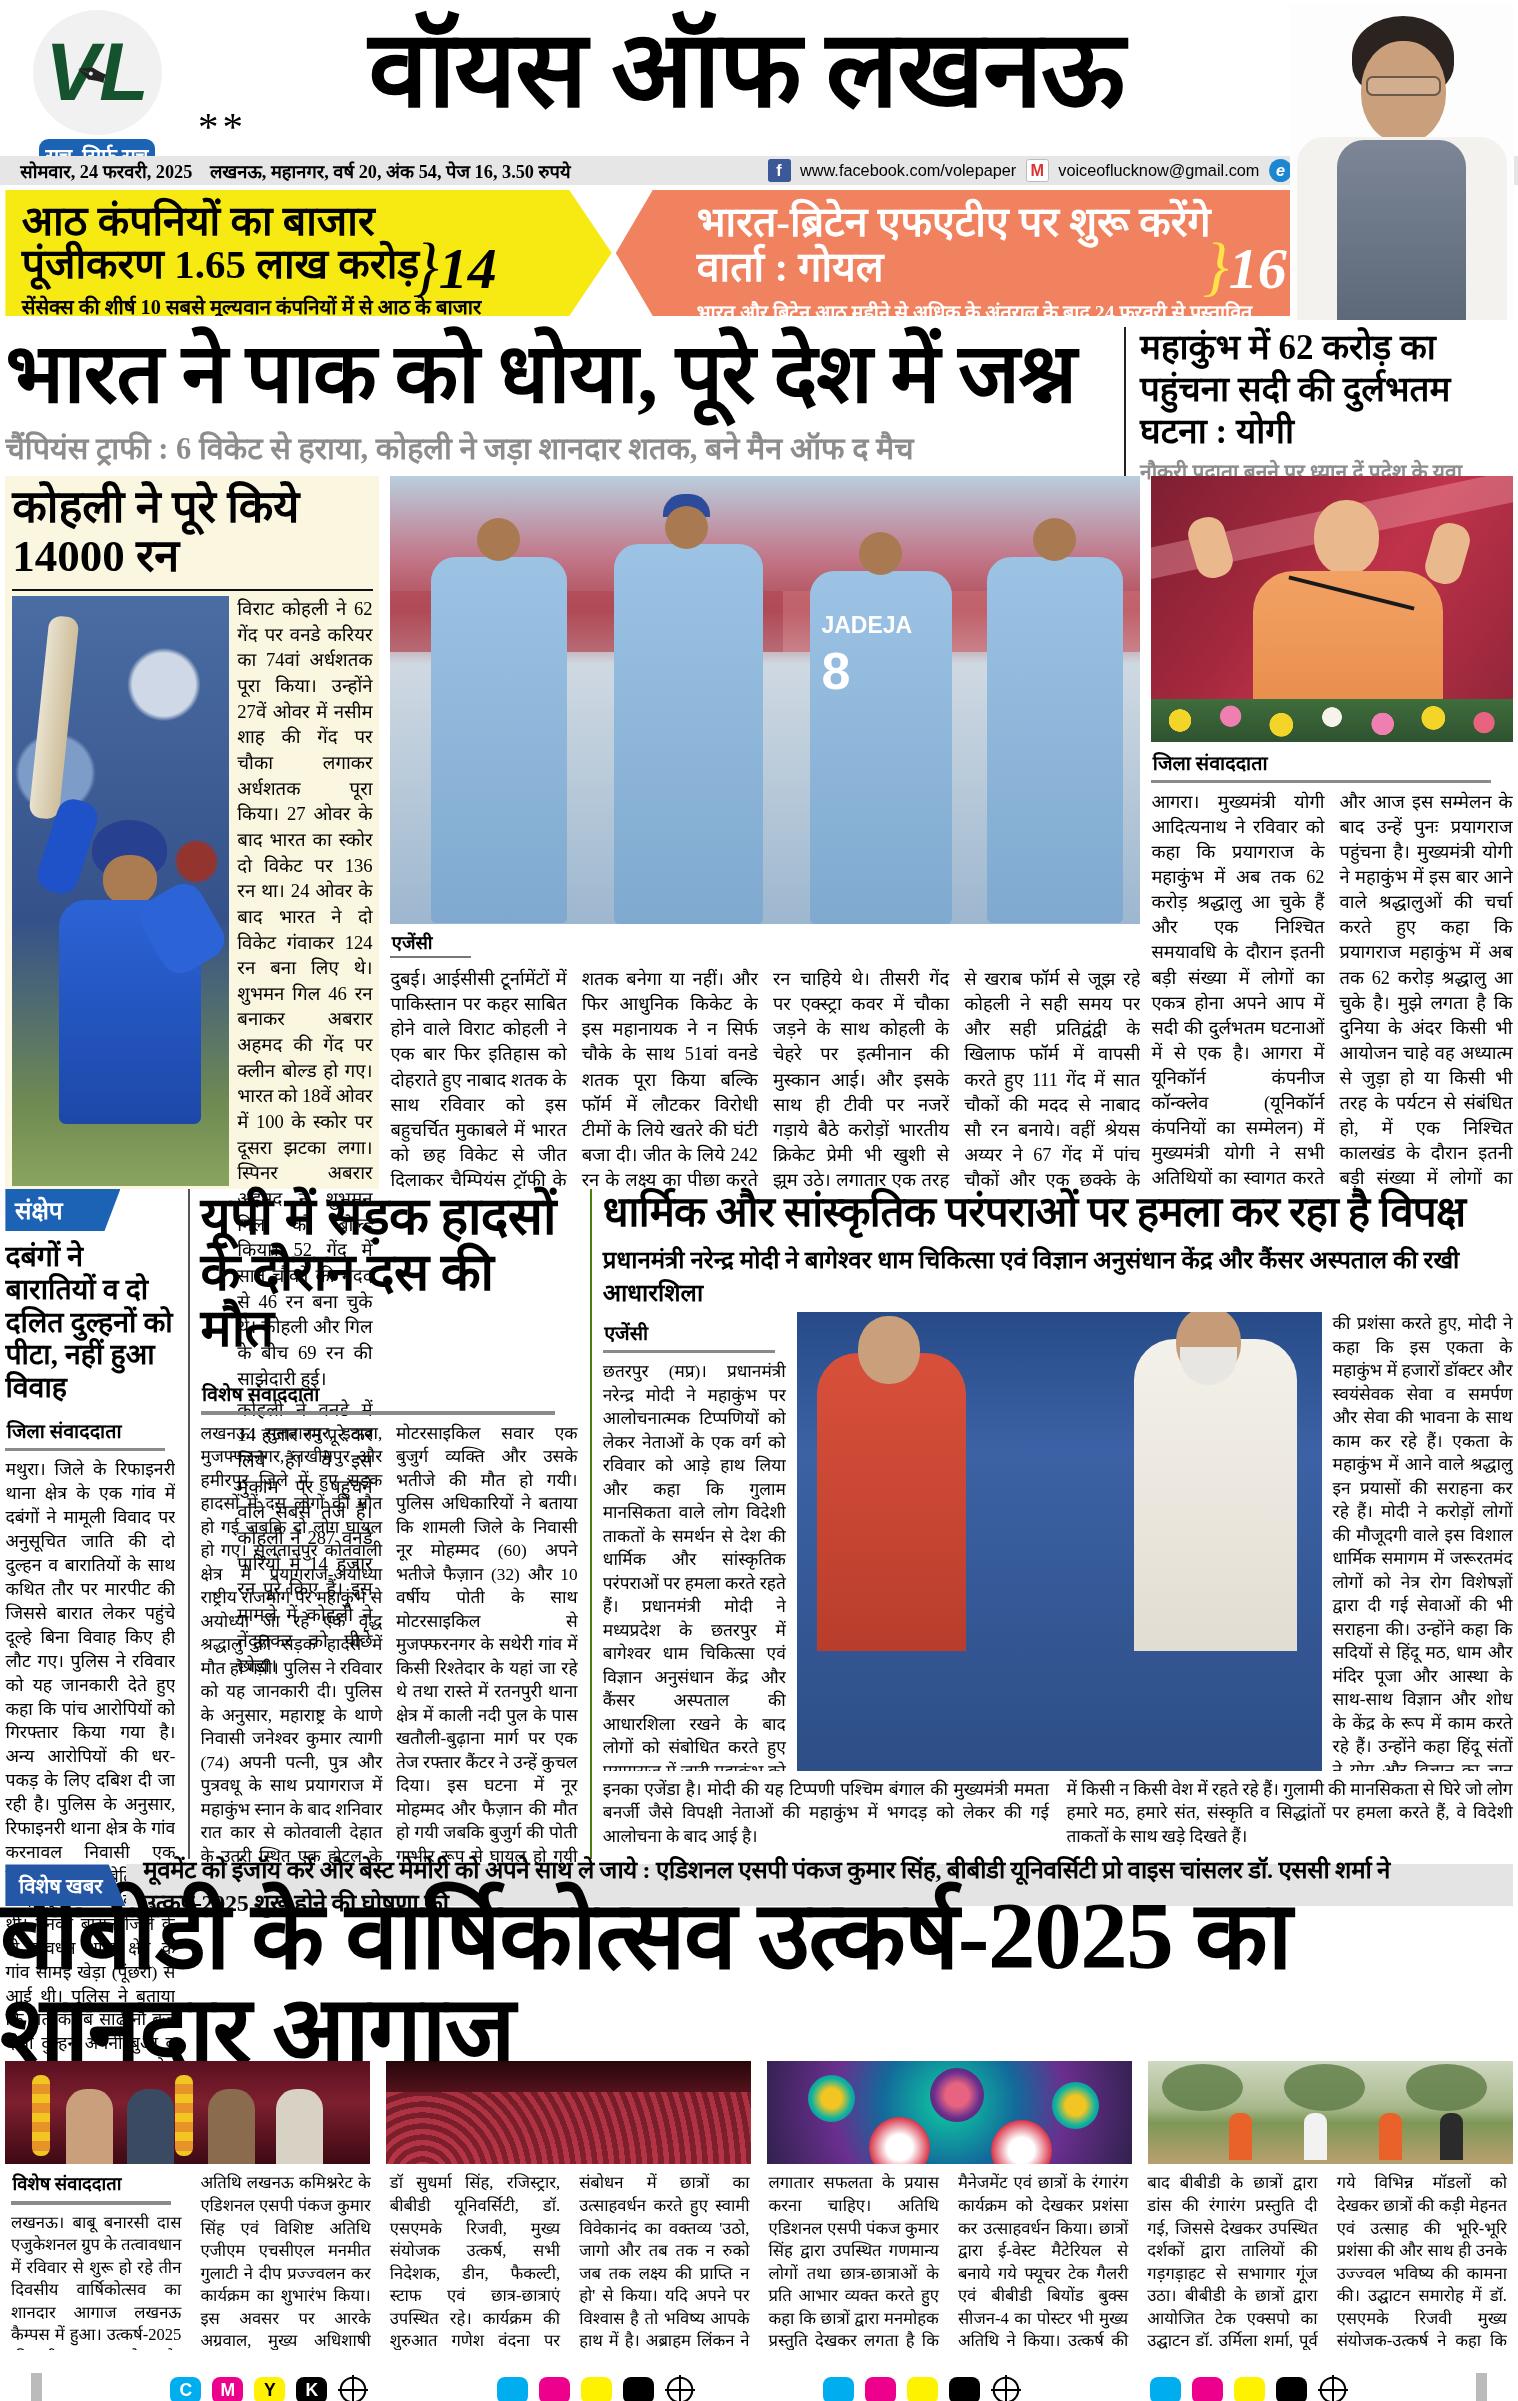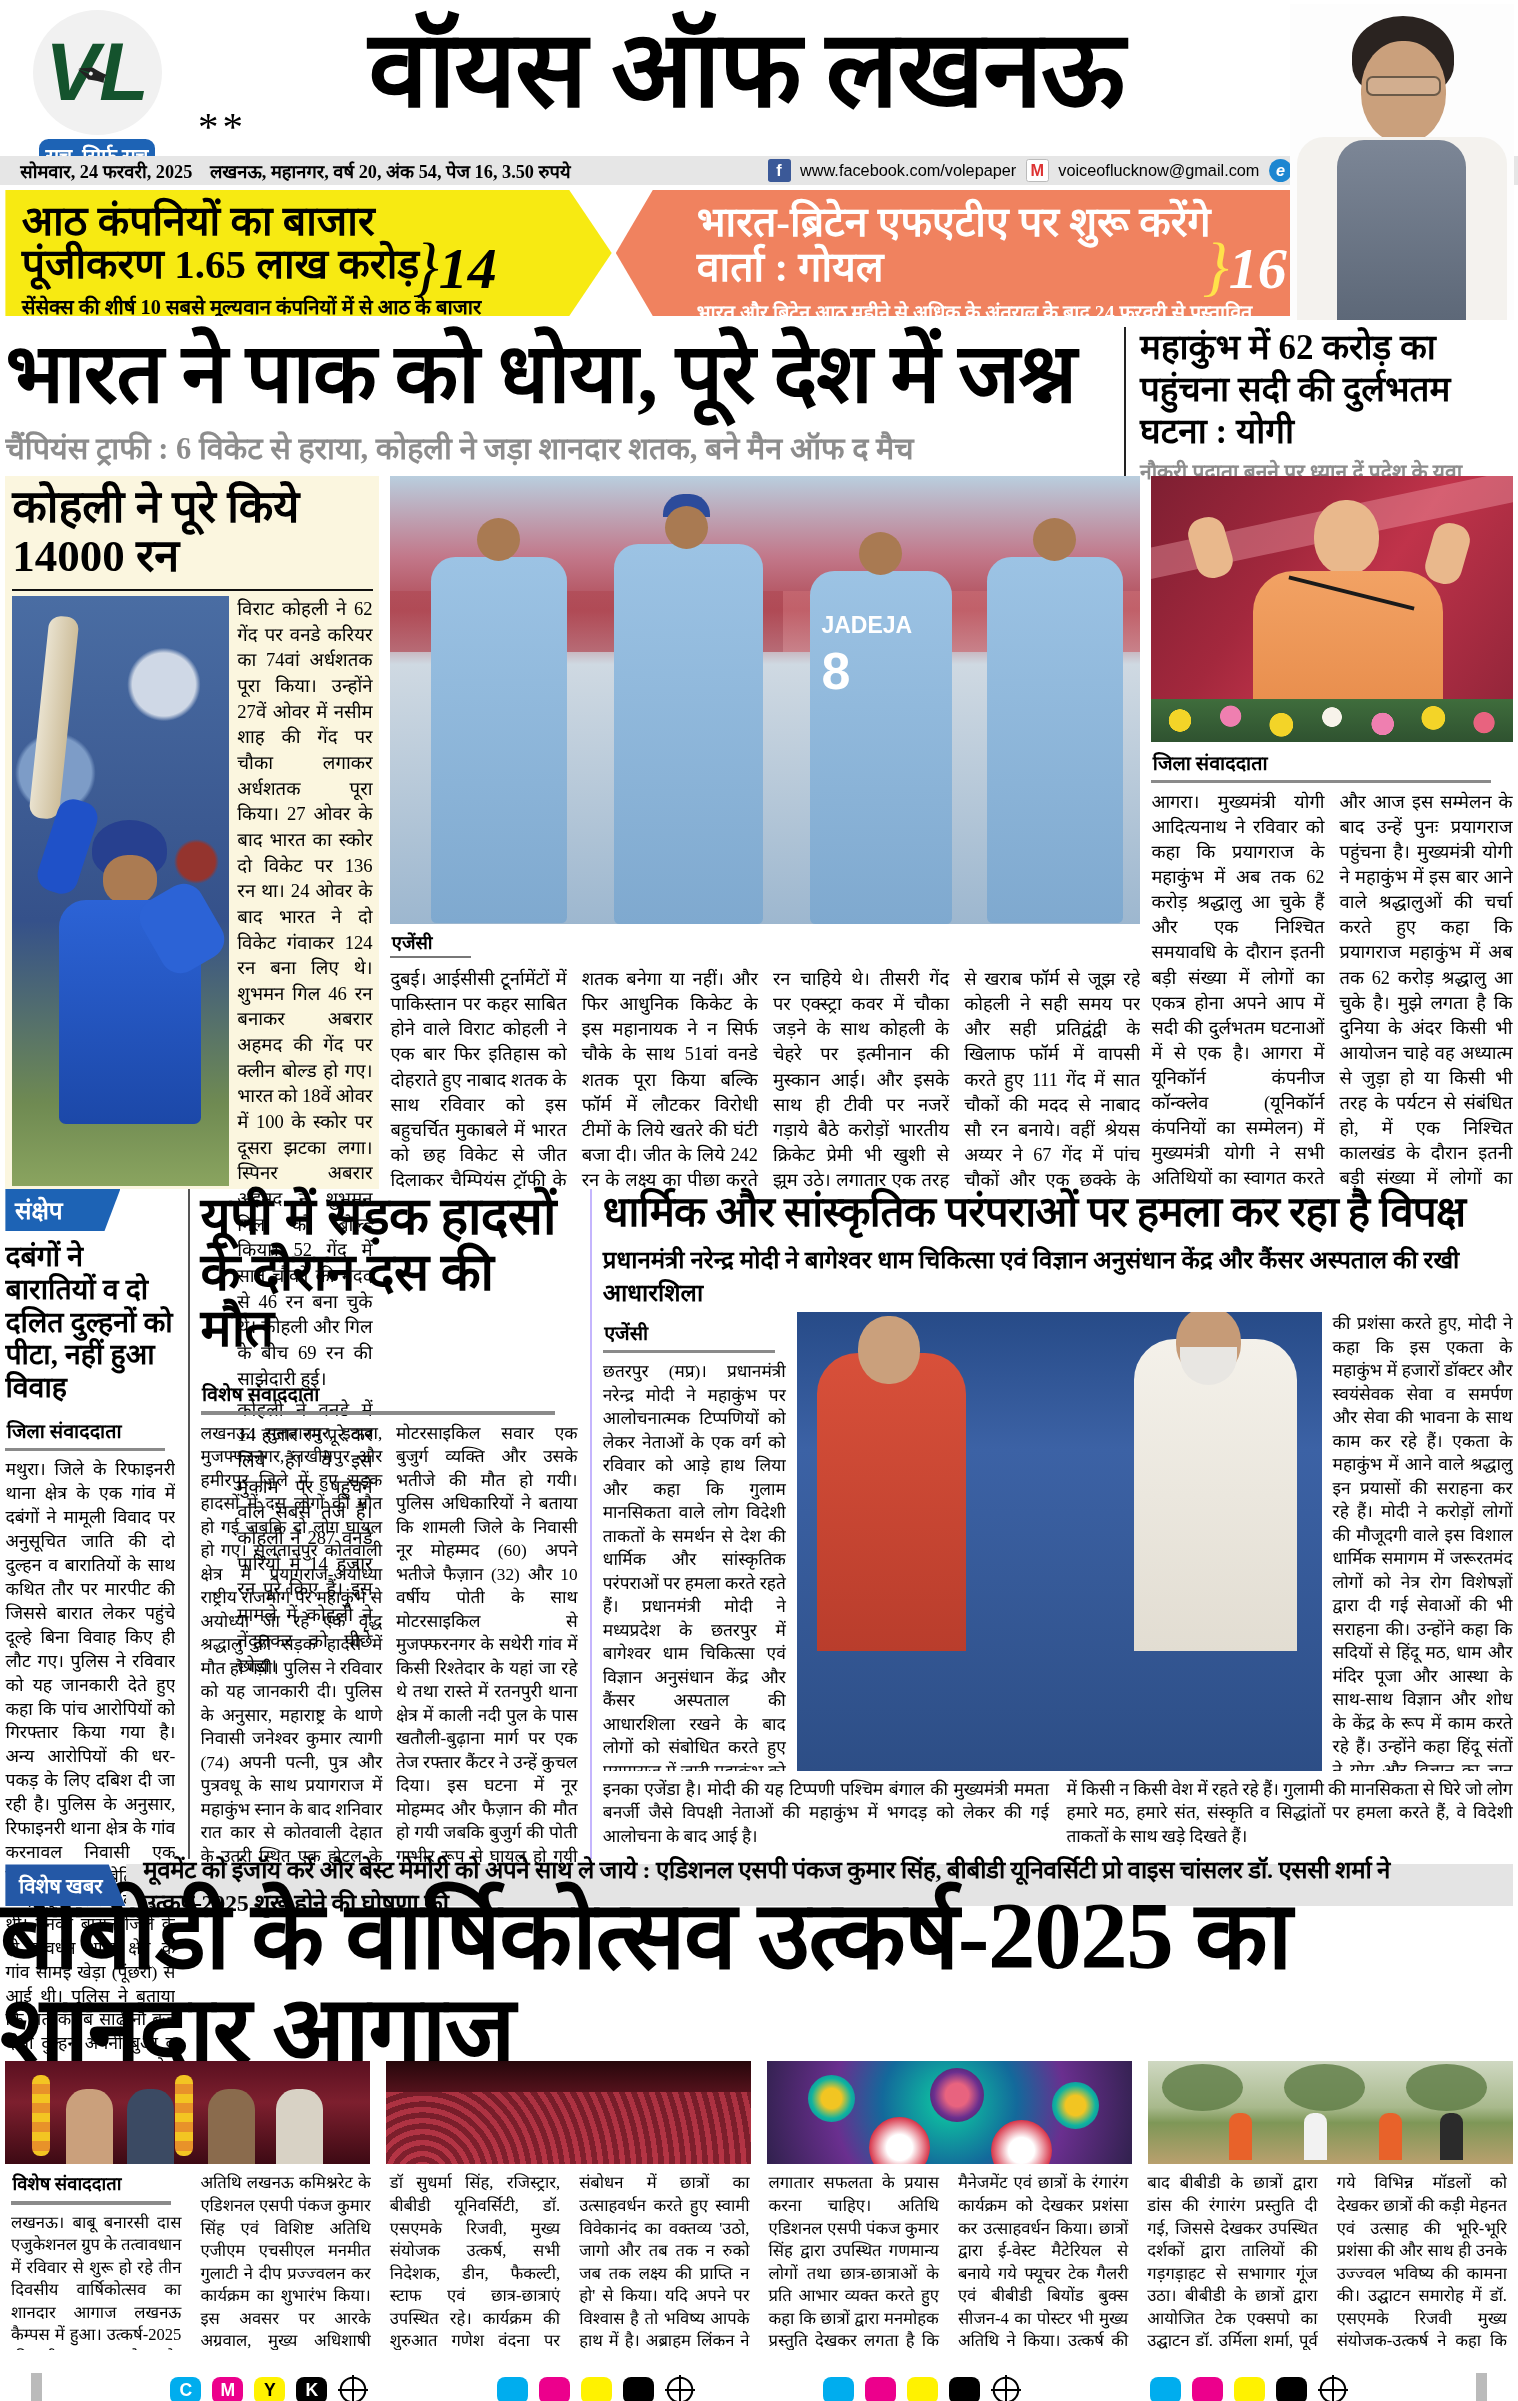--- a/index.html
+++ b/index.html
@@ -115,21 +115,21 @@
   .rowB{display:flex;height:670px;padding:0 5.4px;gap:12.2px;}
   .sankshep{width:170px;}
   .sk-label{background:#1d63b5;color:#fff;font-size:24.4px;font-weight:bold;padding:4.1px 12.2px 5.4px 9.5px;
             clip-path:polygon(0 0,100% 0,86% 100%,0 100%);display:inline-block;min-width:115px;}
   .sankshep h4{margin:9.5px 0 5.4px 0;font-size:28.5px;line-height:1.15;}
   .sk-body{font-size:17.6px;line-height:1.36;text-align:justify;overflow:hidden;}
   .accidents{width:390px;border-left:2px solid #555;padding-left:11px;}
   .accidents h3{margin:0 0 16px 0;font-size:52px;line-height:1.08;letter-spacing:-0.7px;}
   .acc-cols{display:flex;gap:13.6px;height:468px;overflow:hidden;}
   .acol{flex:1;font-size:17.3px;line-height:1.36;text-align:justify;}
-  .modisec{flex:1;border-left:2px solid #c4b5fd;padding-left:11px;display:flex;flex-direction:column;}
+  .modisec{flex:1;border-left:2px solid #4d7c0f;padding-left:11px;display:flex;flex-direction:column;}
   .modisec h3{margin:0;font-size:42px;line-height:1.1;letter-spacing:-0.7px;}
   .modisec .sub{font-size:24px;font-weight:bold;margin:6.8px 0 4.1px 0;}
   .modi-flex{display:flex;gap:11px;flex:1;overflow:hidden;}
   .m-left{width:183px;}
   .m-right{width:180px;font-size:17.3px;line-height:1.36;text-align:justify;}
   .m-left .txt{font-size:17.3px;line-height:1.36;text-align:justify;}
   .modi-photo{flex:1;position:relative;overflow:hidden;background:
      linear-gradient(180deg,#274b88 0%,#3c62a5 30%,#2d4e86 100%);}
   .md-left{position:absolute;left:20.3px;top:41px;width:149px;height:298px;border-radius:41px 41px 0 0;background:linear-gradient(180deg,#d8503a,#b93d2c);}
   .md-lhead{position:absolute;left:61px;top:4.1px;width:62px;height:68px;border-radius:48%;background:#caa07c;}

